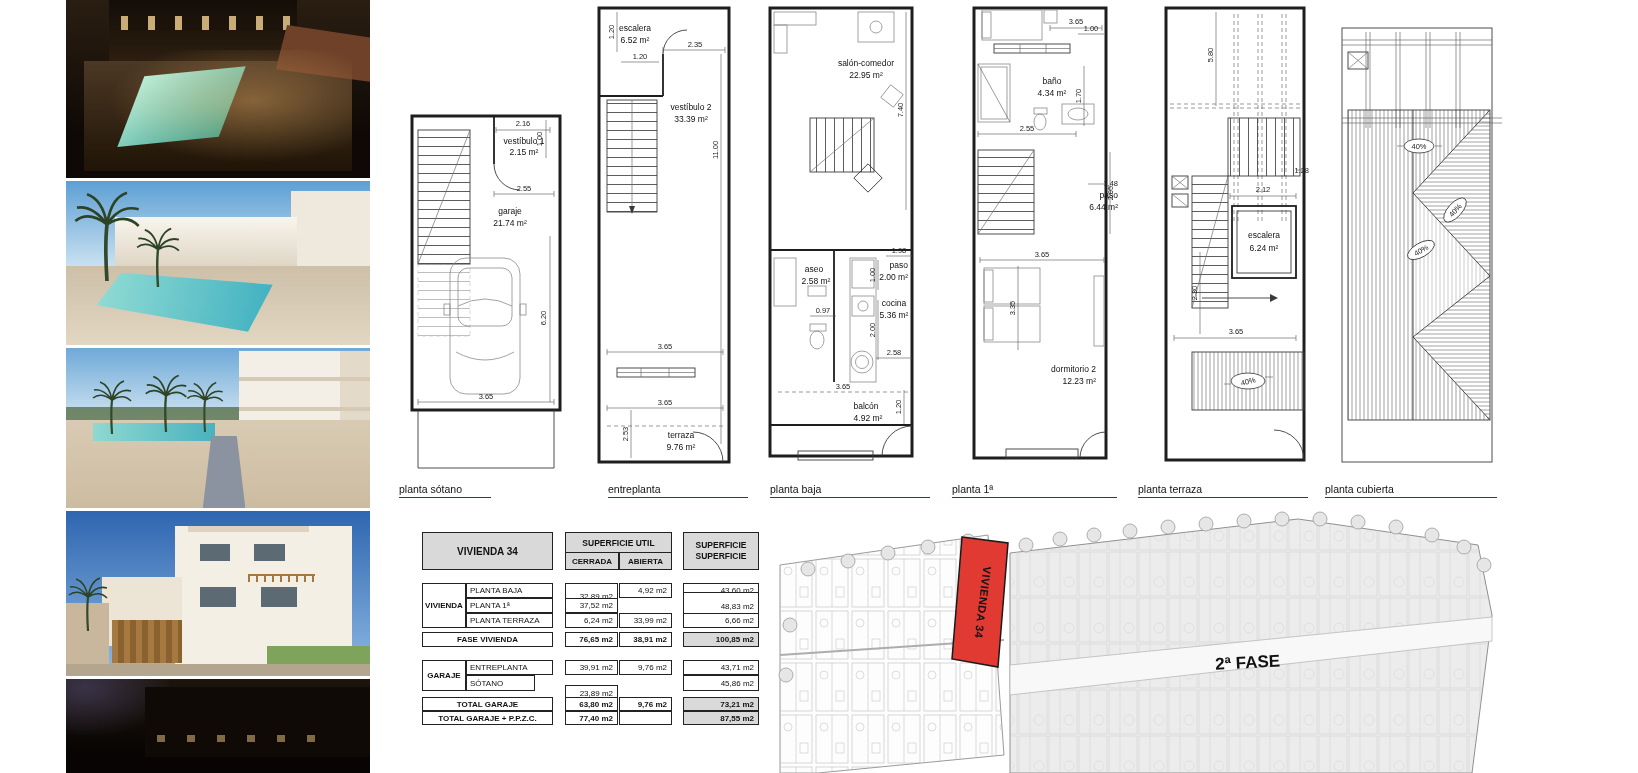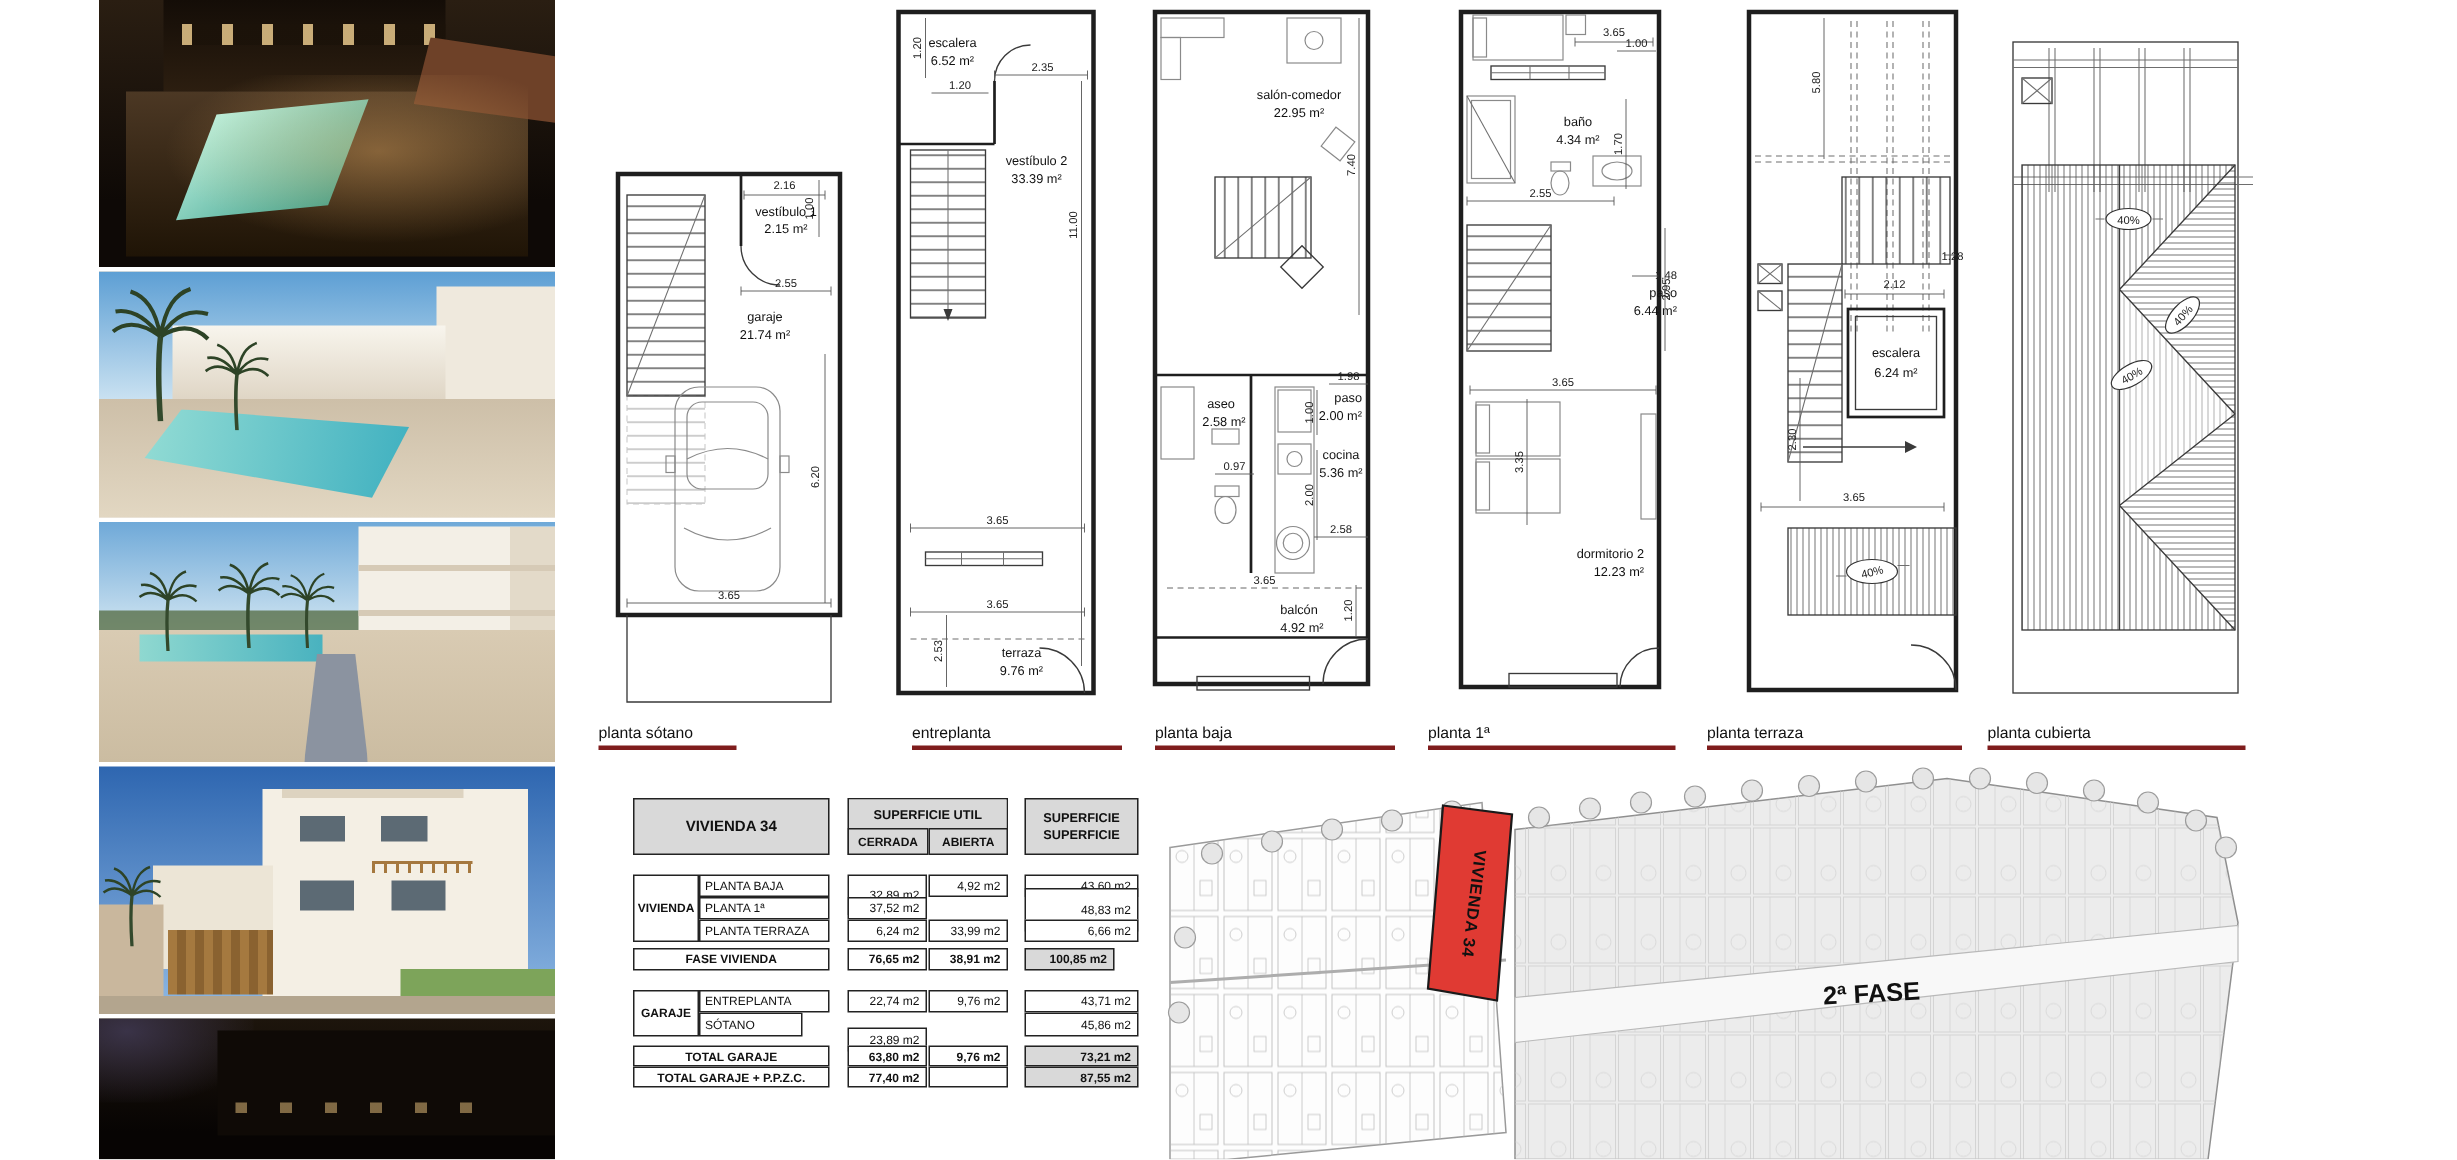--- a/index.html
+++ b/index.html
@@ -56,21 +56,21 @@
   .tn{fill:none;stroke:#3a3a3a;stroke-width:0.9;}
   .tn2{fill:none;stroke:#6e6e6e;stroke-width:0.7;}
   .dm{stroke:#555;stroke-width:0.6;fill:none;}
   .dash{stroke-dasharray:4 3;}
   .furn{fill:none;stroke:#8a8a8a;stroke-width:0.8;}
   text.rm{font-size:8.5px;fill:#111;}
   text.dim{font-size:7.5px;fill:#222;}
   .mid{text-anchor:middle;}
   .end{text-anchor:end;}
   .plan-label{position:absolute;height:14px;font-size:10.5px;color:#111;
-              border-bottom:3px solid #7f1d1d;}
+              border-bottom:1px solid #7f1d1d;}
   
   .area-table{position:absolute;left:420px;top:531px;width:346px;height:196px;font-size:8px;color:#111;}
   .cell{position:absolute;border:1.2px solid #222;background:#fff;display:flex;align-items:center;box-sizing:border-box;}
   .cell.c{justify-content:center;text-align:center;}
   .cell.r{justify-content:flex-end;padding-right:4px;}
   .cell.l{justify-content:flex-start;padding-left:3px;}
   .cell.g{background:#d9d9d9;}
   .cell.b{font-weight:bold;}
   .noborder{border:none;}
   
@@ -451,26 +451,26 @@
     <div class="cell r" style="left:145px;top:82px;width:53px;height:15px">6,24 m2</div>
     <div class="cell r" style="left:199px;top:52px;width:53px;height:15px">4,92 m2</div>
     <div class="cell r" style="left:199px;top:82px;width:53px;height:15px">33,99 m2</div>
     <div class="cell r" style="left:263px;top:52px;width:76px;height:15px">43,60 m2</div>
     <div class="cell r" style="left:263px;top:61px;width:76px;height:29px">48,83 m2</div>
     <div class="cell r" style="left:263px;top:82px;width:76px;height:15px">6,66 m2</div>
 
     <div class="cell c b" style="left:2px;top:101px;width:131px;height:15px">FASE VIVIENDA</div>
     <div class="cell r b" style="left:145px;top:101px;width:53px;height:15px">76,65 m2</div>
     <div class="cell r b" style="left:199px;top:101px;width:53px;height:15px">38,91 m2</div>
-    <div class="cell r b g" style="left:263px;top:101px;width:60px;height:15px">100,85 m2</div>
+    <div class="cell r b g" style="left:263px;top:101px;width:76px;height:15px">100,85 m2</div>
 
     <div class="cell c b" style="left:2px;top:129px;width:44px;height:31px">GARAJE</div>
     <div class="cell l" style="left:46px;top:129px;width:87px;height:15px">ENTREPLANTA</div>
     <div class="cell l" style="left:46px;top:144px;width:69px;height:16px">SÓTANO</div>
-    <div class="cell r" style="left:145px;top:129px;width:53px;height:15px">22,74 m2</div>
+    <div class="cell r" style="left:145px;top:129px;width:53px;height:15px">39,91 m2</div>
     <div class="cell r" style="left:145px;top:154px;width:53px;height:16px">23,89 m2</div>
     <div class="cell r" style="left:199px;top:129px;width:53px;height:15px">9,76 m2</div>
     <div class="cell r" style="left:263px;top:129px;width:76px;height:15px">43,71 m2</div>
     <div class="cell r" style="left:263px;top:144px;width:76px;height:16px">45,86 m2</div>
 
     <div class="cell c b" style="left:2px;top:166px;width:131px;height:14px">TOTAL GARAJE</div>
     <div class="cell r b" style="left:145px;top:166px;width:53px;height:14px">63,80 m2</div>
     <div class="cell r b" style="left:199px;top:166px;width:53px;height:14px">9,76 m2</div>
     <div class="cell r b g" style="left:263px;top:166px;width:76px;height:14px">73,21 m2</div>
     <div class="cell c b" style="left:2px;top:180px;width:131px;height:14px">TOTAL GARAJE + P.P.Z.C.</div>

